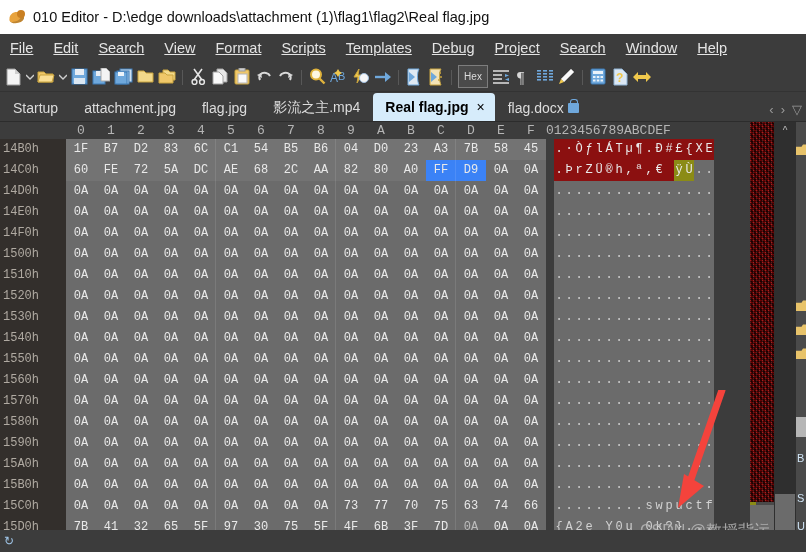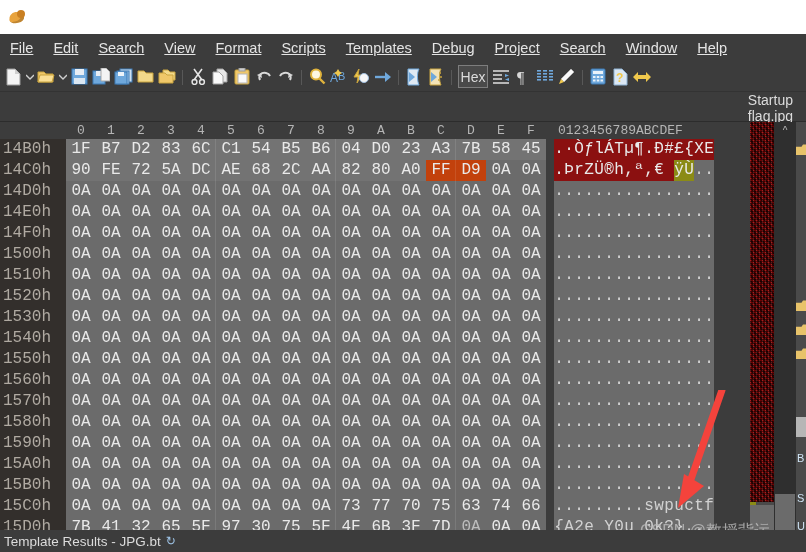--- a/index.html
+++ b/index.html
@@ -55,27 +55,27 @@
   }
   .tb.caret{ width:11px; }
   .tbsep{ width:9px; height:18px; position:relative; flex:0 0 auto;}
   .tbsep:after{
     content:""; position:absolute; left:4px; top:2px; width:1px; height:15px;
     background:#585858;
   }
   .hexbtn{
     width:30px;height:23px;border:1px solid #7d7d7d;background:#4a4a4a;
     display:flex;align-items:center;justify-content:center;
-    font-size:14px;color:#dcdcdc;margin:0 2px;flex:0 0 auto;
+    font-size:10px;color:#dcdcdc;margin:0 2px;flex:0 0 auto;
   }
 
   
   #tabbar{
     height:30px; background:#3c3c3c; display:flex; align-items:flex-end;
-    position:relative; border-bottom:1px solid #2c2c2c;flex-direction:column;
+    position:relative; border-bottom:1px solid #2c2c2c;
   }
   .tab{
     height:26px; display:flex; align-items:center; padding:0 13px;
     font-size:14px; color:#dcdcdc; white-space:nowrap; cursor:default;
     gap:3px;
   }
   .tab.active{
     background:#d6ecfb; color:#000; font-weight:bold; border-radius:4px 4px 0 0;
     height:28px; padding:0 10px 0 12px;
   }
@@ -99,39 +99,39 @@
     background:#3c3c3c; overflow:hidden;
   }
   #hdr{
     height:17px; display:flex; align-items:center;
     font-family:"Liberation Mono", monospace; font-size:13px; color:#b5b5b5;
     background:#3c3c3c;
   }
   #hdr .addrsp{ width:66px; flex:0 0 auto;}
   .hcell{ width:30px; text-align:center; flex:0 0 auto;}
   #hdr .asciihdr{
-    margin-left:12px; font-family:"Liberation Mono", monospace;
+    margin-left:0; font-family:"Liberation Mono", monospace;
     letter-spacing:0px; color:#b5b5b5;
   }
 
   .row{
     height:21px; display:flex; align-items:center;
-    font-family:"Liberation Mono", monospace; font-size:16px;
+    font-family:"Liberation Mono", monospace; font-size:12px;
   }
   .addr{
     width:66px; flex:0 0 auto; color:#b0aaa2; text-align:left;
     padding-left:3px; background:#332f2c; height:21px; line-height:21px;
   }
   .bytes{ display:flex; flex:0 0 auto; height:21px;}
   .b{
     width:30px; text-align:center; height:21px; line-height:21px;
     color:#e9e9e9; background:#6b6b6b;
   }
   .b.red{ background:#737373; }
-  .b.olive{ background:#c2410c; }
+  .b.olive{ background:#3b82f6; }
   .b.grp{ box-shadow: -1px 0 0 rgba(255,255,255,.10) inset; }
   .b.dim{ color:#bdbdbd; }
   .ascii{
     margin-left:8px; height:21px; line-height:21px; display:flex;
     flex:0 0 auto; white-space:pre;
   }
   .ascii span{ display:inline-block; width:10px; text-align:center; }
   .ascii span.red{ background:#8b1010; color:#e9e9e9;}
   .ascii span.olive{ background:#8b8b16; color:#e9e9e9;}
   .ascii span.plain{ background:#6b6b6b; color:#d2d2d2;}
@@ -203,20 +203,21 @@
   #bottombar .refresh{ color:#9fc5e8; font-size:12px; }
 </style>
 </head>
 <body>
 
 <div id="titlebar">
   <div id="app-icon">
     <div class="sh"></div>
       <div class="sh2"></div>
   </div>
+  <span>010 Editor - D:\edge downloads\attachment (1)\flag1\flag2\Real flag.jpg</span>
 </div>
 
 <div id="menubar">
   <div class="menu-item"><u>File</u></div>
   <div class="menu-item"><u>Edit</u></div>
   <div class="menu-item"><u>Search</u></div>
   <div class="menu-item"><u>View</u></div>
   <div class="menu-item"><u>Format</u></div>
   <div class="menu-item"><u>Scripts</u></div>
   <div class="menu-item"><u>Templates</u></div>
@@ -424,24 +425,24 @@
         <path d="M5 2L0 7l5 5V9h8v3l5-5-5-5v3H5z" fill="#f0c84c"></path>
       </svg>
   </div>
 </div>
 
 <div id="tabbar">
   <div class="tab">
     <span>Startup</span>
   </div>
   <div class="tab">
+    <span>attachment.jpg</span>
+  </div>
+  <div class="tab">
     <span>flag.jpg</span>
-  </div>
-  <div class="tab">
-    <span>attachment.jpg</span>
   </div>
   <div class="tab">
     <span>影流之主.mp4</span>
   </div>
   <div class="tab active">
     <span>Real flag.jpg</span>
     <span class="tclose">×</span>
   </div>
   <div class="tab">
     <span>flag.docx</span>
@@ -496,21 +497,21 @@
           <div class="b red grp">A3</div>
           <div class="b red">7B</div>
           <div class="b red">58</div>
           <div class="b red">45</div>
         </div>
         <div class="ascii"><span class="red">.</span><span class="red">·</span><span class="red">Ò</span><span class="red">ƒ</span><span class="red">l</span><span class="red">Á</span><span class="red">T</span><span class="red">µ</span><span class="red">¶</span><span class="red">.</span><span class="red">Ð</span><span class="red">#</span><span class="red">£</span><span class="red">{</span><span class="red">X</span><span class="red">E</span></div>
       </div>
       <div class="row">
         <div class="addr">14C0h</div>
         <div class="bytes">
-          <div class="b red">90</div>
+          <div class="b red">60</div>
           <div class="b red">FE</div>
           <div class="b red">72</div>
           <div class="b red">5A</div>
           <div class="b red grp">DC</div>
           <div class="b red">AE</div>
           <div class="b red">68</div>
           <div class="b red">2C</div>
           <div class="b red grp">AA</div>
           <div class="b red">82</div>
           <div class="b red">80</div>
@@ -923,15 +924,14 @@
 </div>
 
 <svg id="arrow" viewBox="0 0 80 130">
   <path d="M62 0 L30 92" stroke="#f4433c" stroke-width="7" fill="none" stroke-linecap="round"></path>
   <path d="M18 118 L24 84 L44 96 Z" fill="#f4433c"></path>
 </svg>
 
 <div id="watermark">CSDN @教授背运</div>
 
 <div id="bottombar">
-  <span>Template Results - JPG.bt</span>
   <span class="refresh">↻</span>
 </div>
 
 </body></html>

